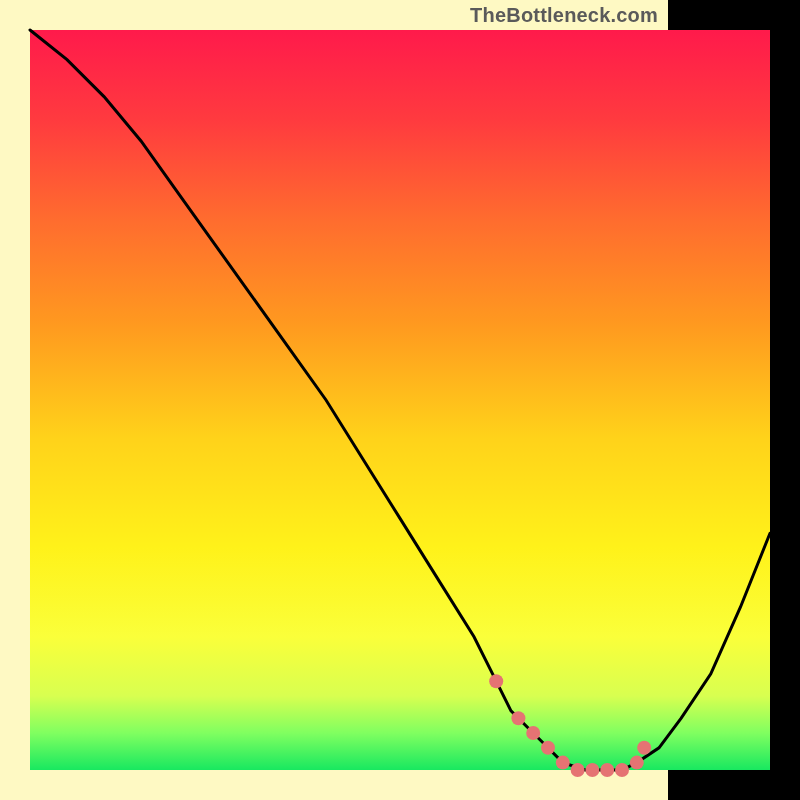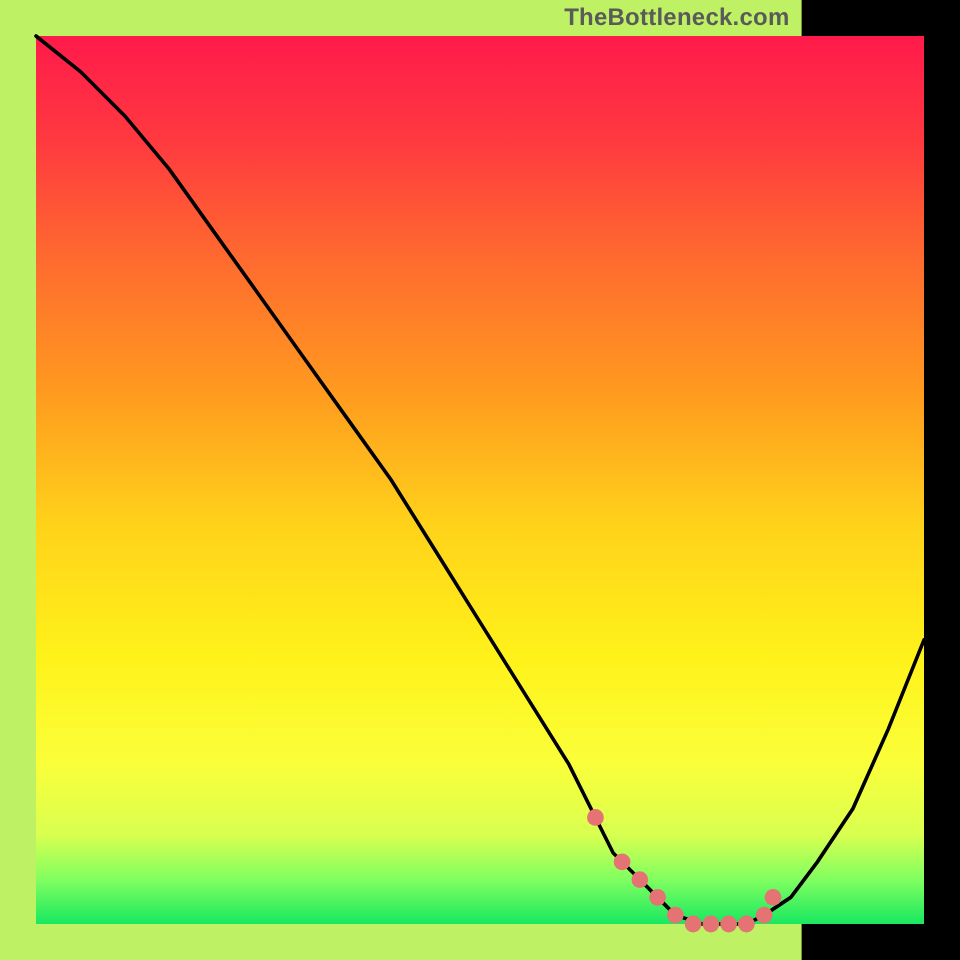--- a/index.html
+++ b/index.html
@@ -8,21 +8,21 @@
     width: 800px;
     height: 800px;
     background: #000;
     font-family: Arial, Helvetica, sans-serif;
     overflow: hidden;
   }
   .frame {
     position: relative;
     width: 668px;
     height: 800px;
-    background: #bef264;
+    background: #fef9c3;
   }
   .watermark {
     position: absolute;
     top: 4px;
     right: 10px;
     color: #5a5a5a;
     font-size: 20px;
     font-weight: bold;
     letter-spacing: 0.2px;
     z-index: 50;

